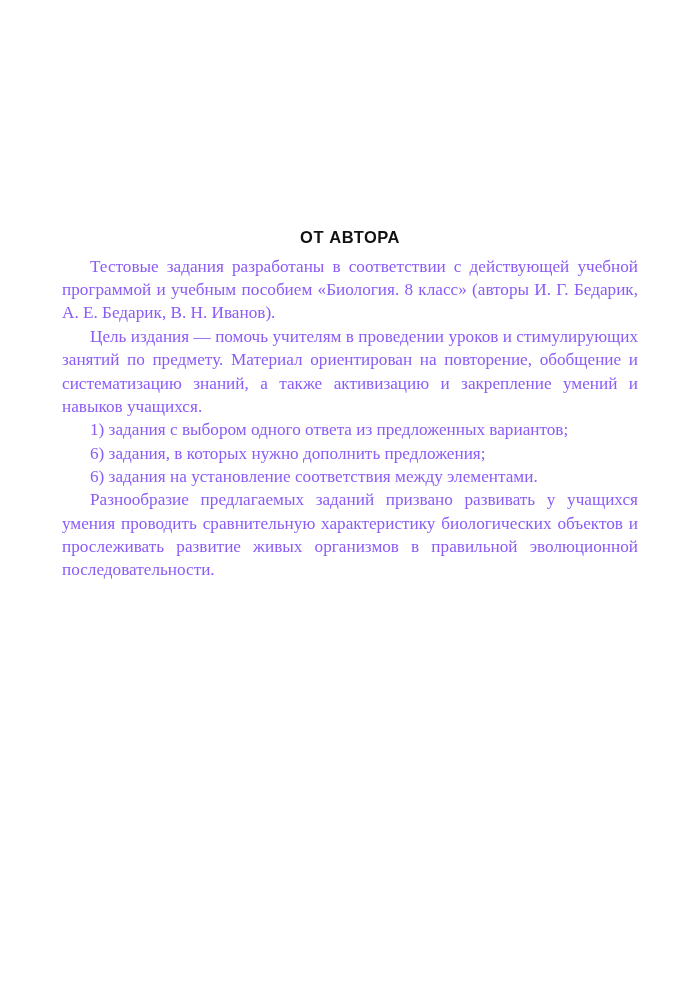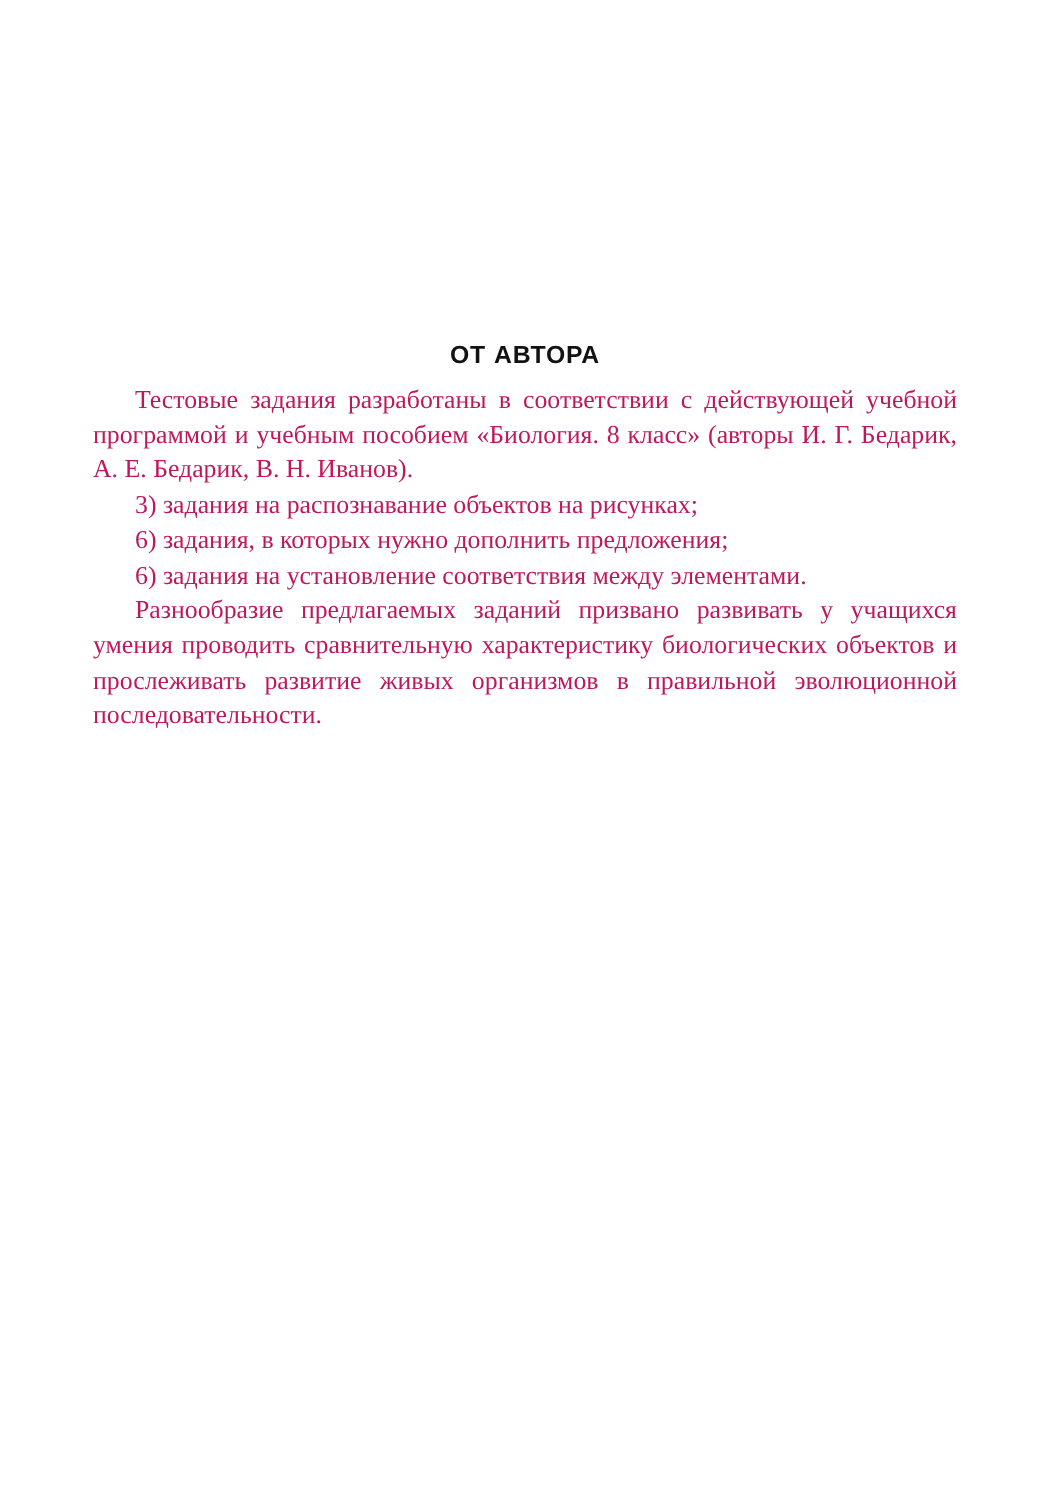--- a/index.html
+++ b/index.html
@@ -41,21 +41,21 @@
     margin: 0 0 7px 0;
     line-height: 1.2;
   }
 
   .body-text {
     font-size: 17.2px;
     line-height: 23.35px;
     text-align: justify;
     text-justify: inter-word;
     hyphens: manual;
-    color: #be185d;
+    color: #8b5cf6;
   }
 
   .para {
     margin: 0;
     text-indent: 28px;
   }
 
   .list {
     list-style: none;
     margin: 0;
@@ -74,24 +74,25 @@
 
 <div class="page">
   <div class="content">
 
     <h1 class="page-title">ОТ АВТОРА</h1>
 
     <div class="body-text">
 
       <p class="para">Тестовые задания разработаны в соответствии с действующей учебной программой и учебным пособием «Биология. 8 класс» (авторы И. Г. Бедарик, А. Е. Бедарик, В. Н. Иванов).</p>
 
+      <p class="para">Цель издания — помочь учителям в проведении уроков и стимулирующих занятий по предмету. Материал ориентирован на повторение, обобщение и систематизацию знаний, а также активизацию и закрепление умений и навыков учащихся.</p>
 
 
       <ul class="list">
-        <li class="list-item">3) задания на распознавание объектов на рисунках;</li>
+        <li class="list-item">1) задания с выбором одного ответа из предложенных вариантов;</li>
         <li class="list-item">6) задания, в которых нужно дополнить предложения;</li>
         <li class="list-item">6) задания на установление соответствия между элементами.</li>
       </ul>
 
       <p class="para">Разнообразие предлагаемых заданий призвано развивать у учащихся умения проводить сравнительную характеристику биологических объектов и прослеживать развитие живых организмов в правильной эволюционной последовательности.</p>
 
     </div>
   </div>
 </div>
 

